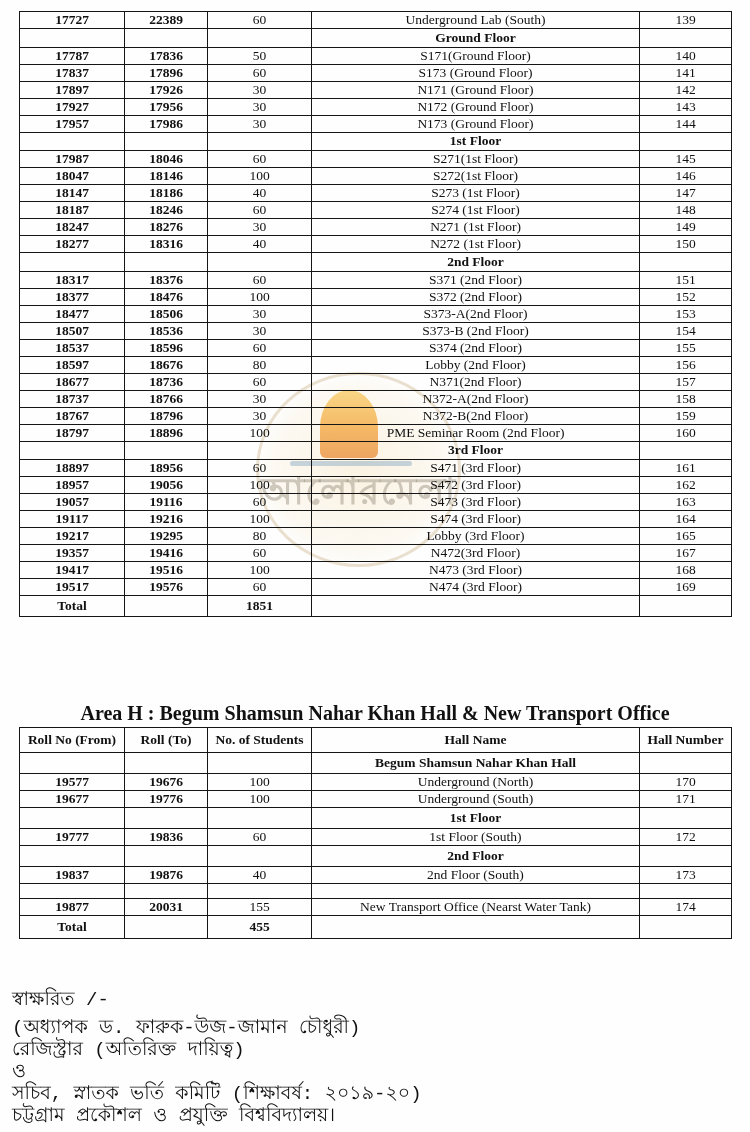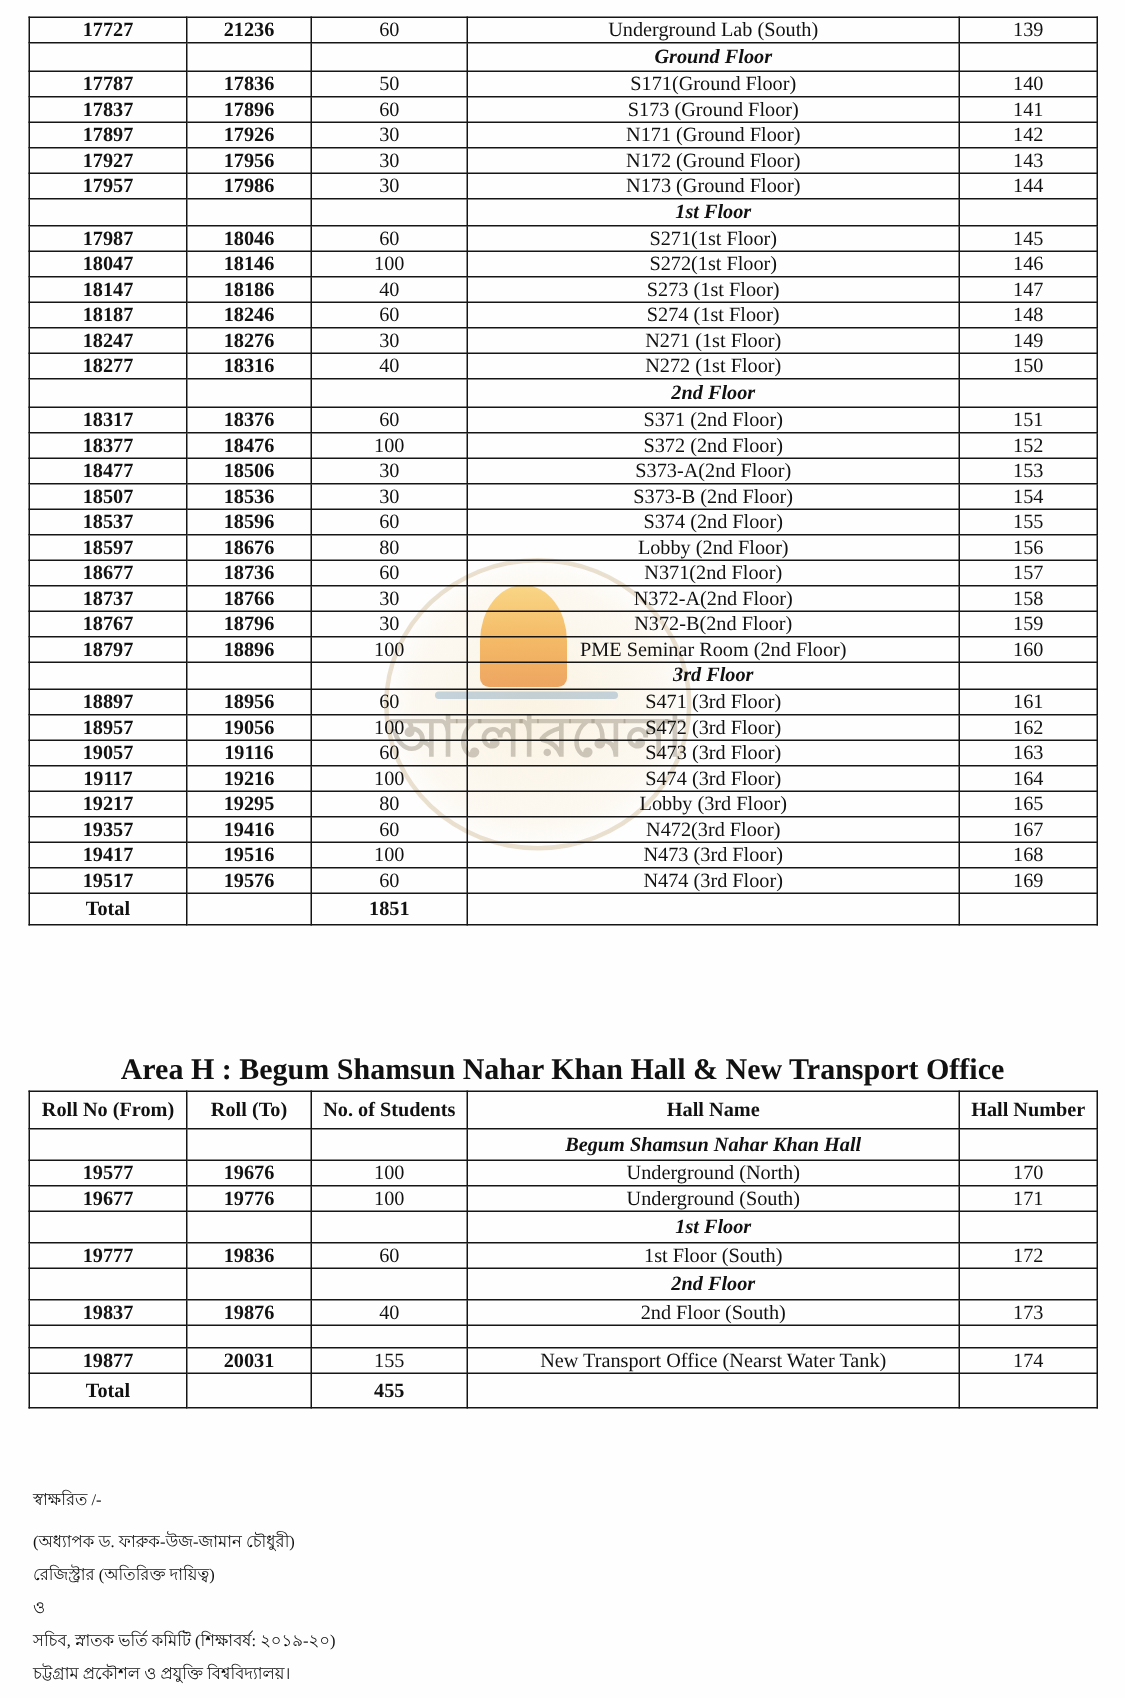--- a/index.html
+++ b/index.html
@@ -42,35 +42,35 @@
            font-size:13.5px; overflow:hidden; white-space:nowrap; padding:0 2px; }
   th { font-weight:bold; height:25px; }
 
   .t1 { position:absolute; left:19px; top:11px;border-radius:25px; }
   .t2 { position:absolute; left:19px; top:727px; }
 
   .t1 td { height:16.7px; }
   .t2 td { height:17px; }
 
   tr.r-data td:nth-child(-n+2) { font-weight:bold; }
-  tr.r-section td { font-weight:bold; height:18.5px;font-style:italic; }
+  tr.r-section td { font-weight:bold; height:18.5px; }
   tr.r-total td { font-weight:bold; height:21px; }
   .t2 tr.r-section td { height:21px; }
   .t2 tr.r-total td { height:23px; }
   .t2 tr.r-empty td { height:15px; }
   .t2 tr.r-data:last-of-type td { height:20px; }
 
   
   .area-title {
     position:absolute; left:0; top:701px; width:750px; height:24px;
     text-align:center; font-size:20px; font-weight:bold; line-height:24px;
   }
 
   
-  .signature { position:absolute; left:22px; top:989px; font-size:11px; line-height:22px; }
+  .signature { position:absolute; left:12px; top:989px; font-size:19px; line-height:22px;font-family:Liberation Mono, monospace; }
   .sig-line { white-space:nowrap; }
   .sig-line:first-child { margin-bottom:6px; }
 </style>
 </head>
 <body>
 
 <div class="page">
 
   <div class="watermark">
     <div class="wm-circle"></div>
@@ -83,21 +83,21 @@
     <colgroup>
       <col style="width:105px">
         <col style="width:83px">
         <col style="width:104px">
         <col style="width:328px">
         <col style="width:92px">
     </colgroup>
     <tbody>
         <tr class="r-data">
           <td>17727</td>
-          <td>21236</td>
+          <td>22389</td>
           <td>60</td>
           <td>Underground Lab (South)</td>
           <td>139</td>
         </tr>
         <tr class="r-section">
           <td></td>
           <td></td>
           <td></td>
           <td>Ground Floor</td>
           <td></td>

